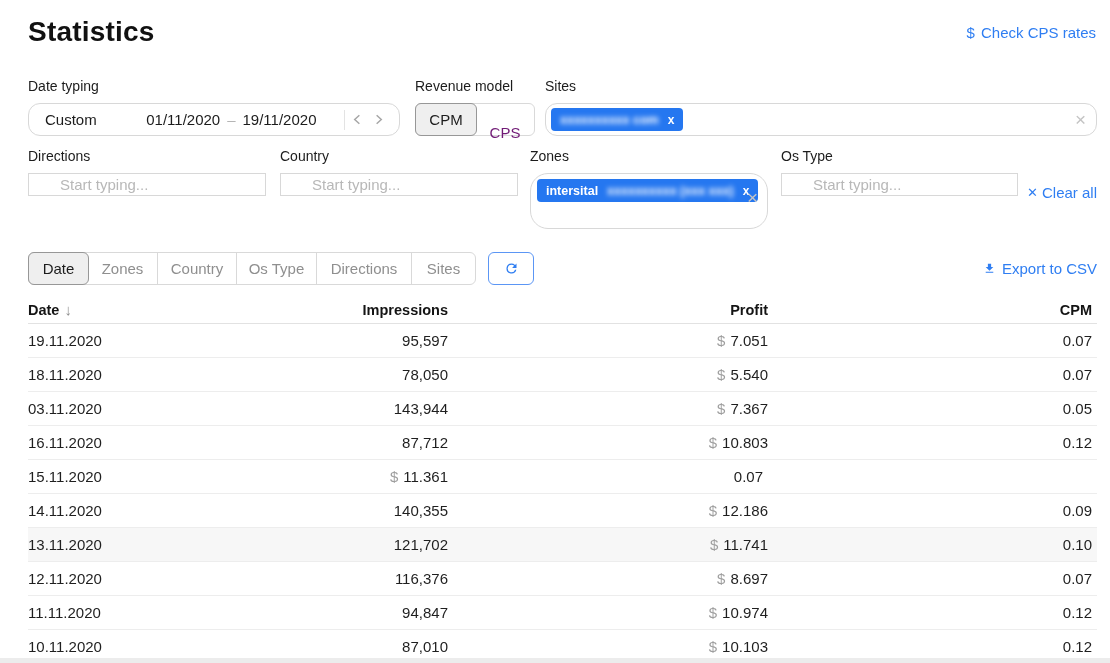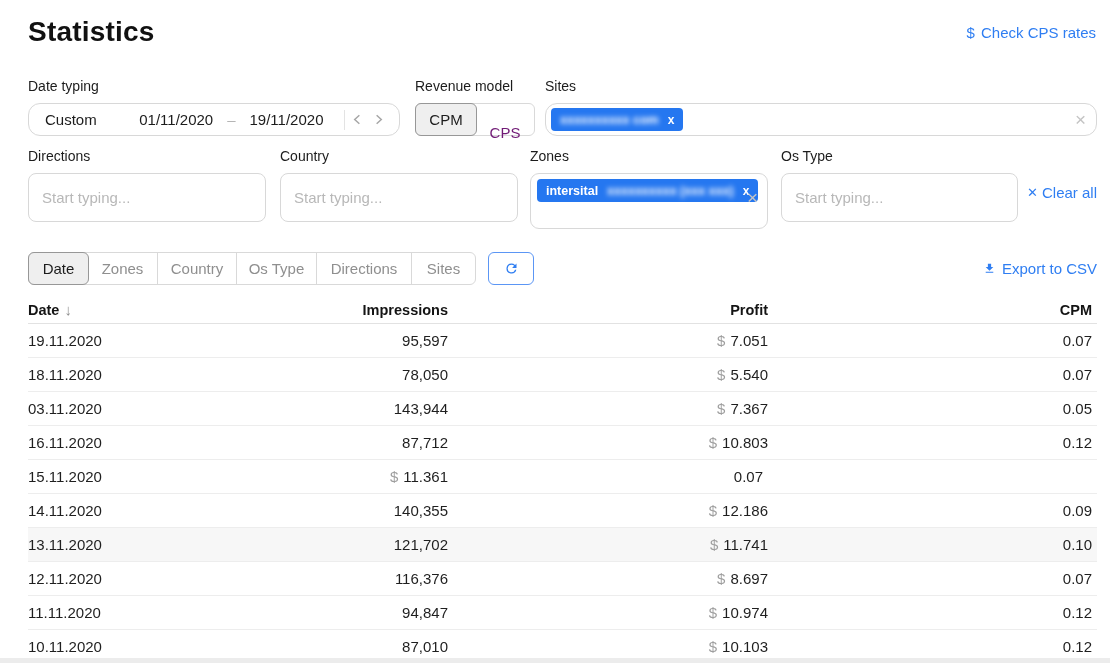--- a/index.html
+++ b/index.html
@@ -17,21 +17,21 @@
   
   .filters-row1 { position:absolute; left:28px; right:13px; top:78px; display:flex; align-items:flex-start; }
   .filters-row2 { position:absolute; left:28px; right:13px; top:148px; display:flex; align-items:flex-start; }
   .field-label { display:block; font-size:14px; color:#1c1c1c; margin-bottom:9px; }
   .box { height:33px; border:1px solid #d8d8d8; border-radius:12px; background:#fff;
     display:flex; align-items:center; }
   
   .f-daterange { width:372px; }
   .daterange-box { padding:0 10px 0 16px; justify-content:space-between; cursor:pointer; font-size:15px; }
   .preset { color:#1c1c1c; }
-  .dates { display:flex; align-items:center; gap:14px; color:#1c1c1c;margin-left:30px; }
+  .dates { display:flex; align-items:center; gap:7px; color:#1c1c1c;margin-left:30px; }
   .dash { color:#b5b5b5; }
   .vdiv { width:1px; height:20px; background:#e3e3e3; margin:0 2px 0 8px; }
   .chev-btn { background:none; border:none; cursor:pointer; padding:2px 4px; display:flex; align-items:center; }
   
   .f-revenue { width:120px; margin-left:15px; }
   .segmented { display:flex; border:1px solid #d9d9d9; border-radius:6px; height:33px; background:#fff; }
   .seg { border:none; background:transparent; font-size:15px; color:#701a75; cursor:pointer;
     font-family:inherit; display:flex; align-items:center; justify-content:center;
     border-right:1px solid #d9d9d9;margin-top:26px; }
   .seg:last-child { border-right:none; }
@@ -44,24 +44,24 @@
   .chip { display:inline-flex; align-items:center; gap:9px; background:#2577f0; color:#fff;
     border-radius:4px; height:23px; padding:0 9px; font-size:12.5px; font-weight:bold; white-space:nowrap; }
   .chip-x { cursor:pointer; font-size:12px; font-weight:bold; }
   .blur { filter:blur(2.6px); }
   .clear-x { color:#c4c4c4; font-size:19px; line-height:1; cursor:pointer; }
   
   .f-directions { width:238px; }
   .f-country { width:238px; margin-left:14px; }
   .f-zones { width:238px; margin-left:12px; }
   .f-ostype { width:237px; margin-left:13px; }
-  .text-input { width:100%; height:49px; border:1px solid #d8d8d8; border-radius:8px;
-    padding:0 13px; font-size:15px; font-family:inherit; color:#1c1c1c; outline:none; }
+  .text-input { width:100%; height:23px; border:1px solid #d8d8d8; border-radius:0;
+    padding:0 31px; font-size:15px; font-family:inherit; color:#1c1c1c; outline:none; }
   .text-input::placeholder { color:#b8b8b8; }
-  .zones-box { height:56px; border:1px solid #d8d8d8; border-radius:9px; background:#fff;
+  .zones-box { height:56px; border:1px solid #d8d8d8; border-radius:18px; background:#fff;
     position:relative; padding:5px 26px 5px 6px; }
   .zones-box .clear-x { position:absolute; right:9px; top:14px; }
   .clear-all { margin-left:auto; margin-top:36px; display:inline-flex; align-items:center; gap:4px;
     color:#2f7ef2; font-size:15px; cursor:pointer; white-space:nowrap; }
   .clear-all .x-icon { font-size:13px; }
   
   .toolbar { position:absolute; left:28px; right:13px; top:252px; display:flex; align-items:flex-start; }
   .tabs { display:flex; border:1px solid #d9d9d9; border-radius:6px; height:33px; background:#fff; }
   .tab { border:none; background:transparent; font-size:15px; color:#8f8f8f; cursor:pointer;
     font-family:inherit; display:flex; align-items:center; justify-content:center;

